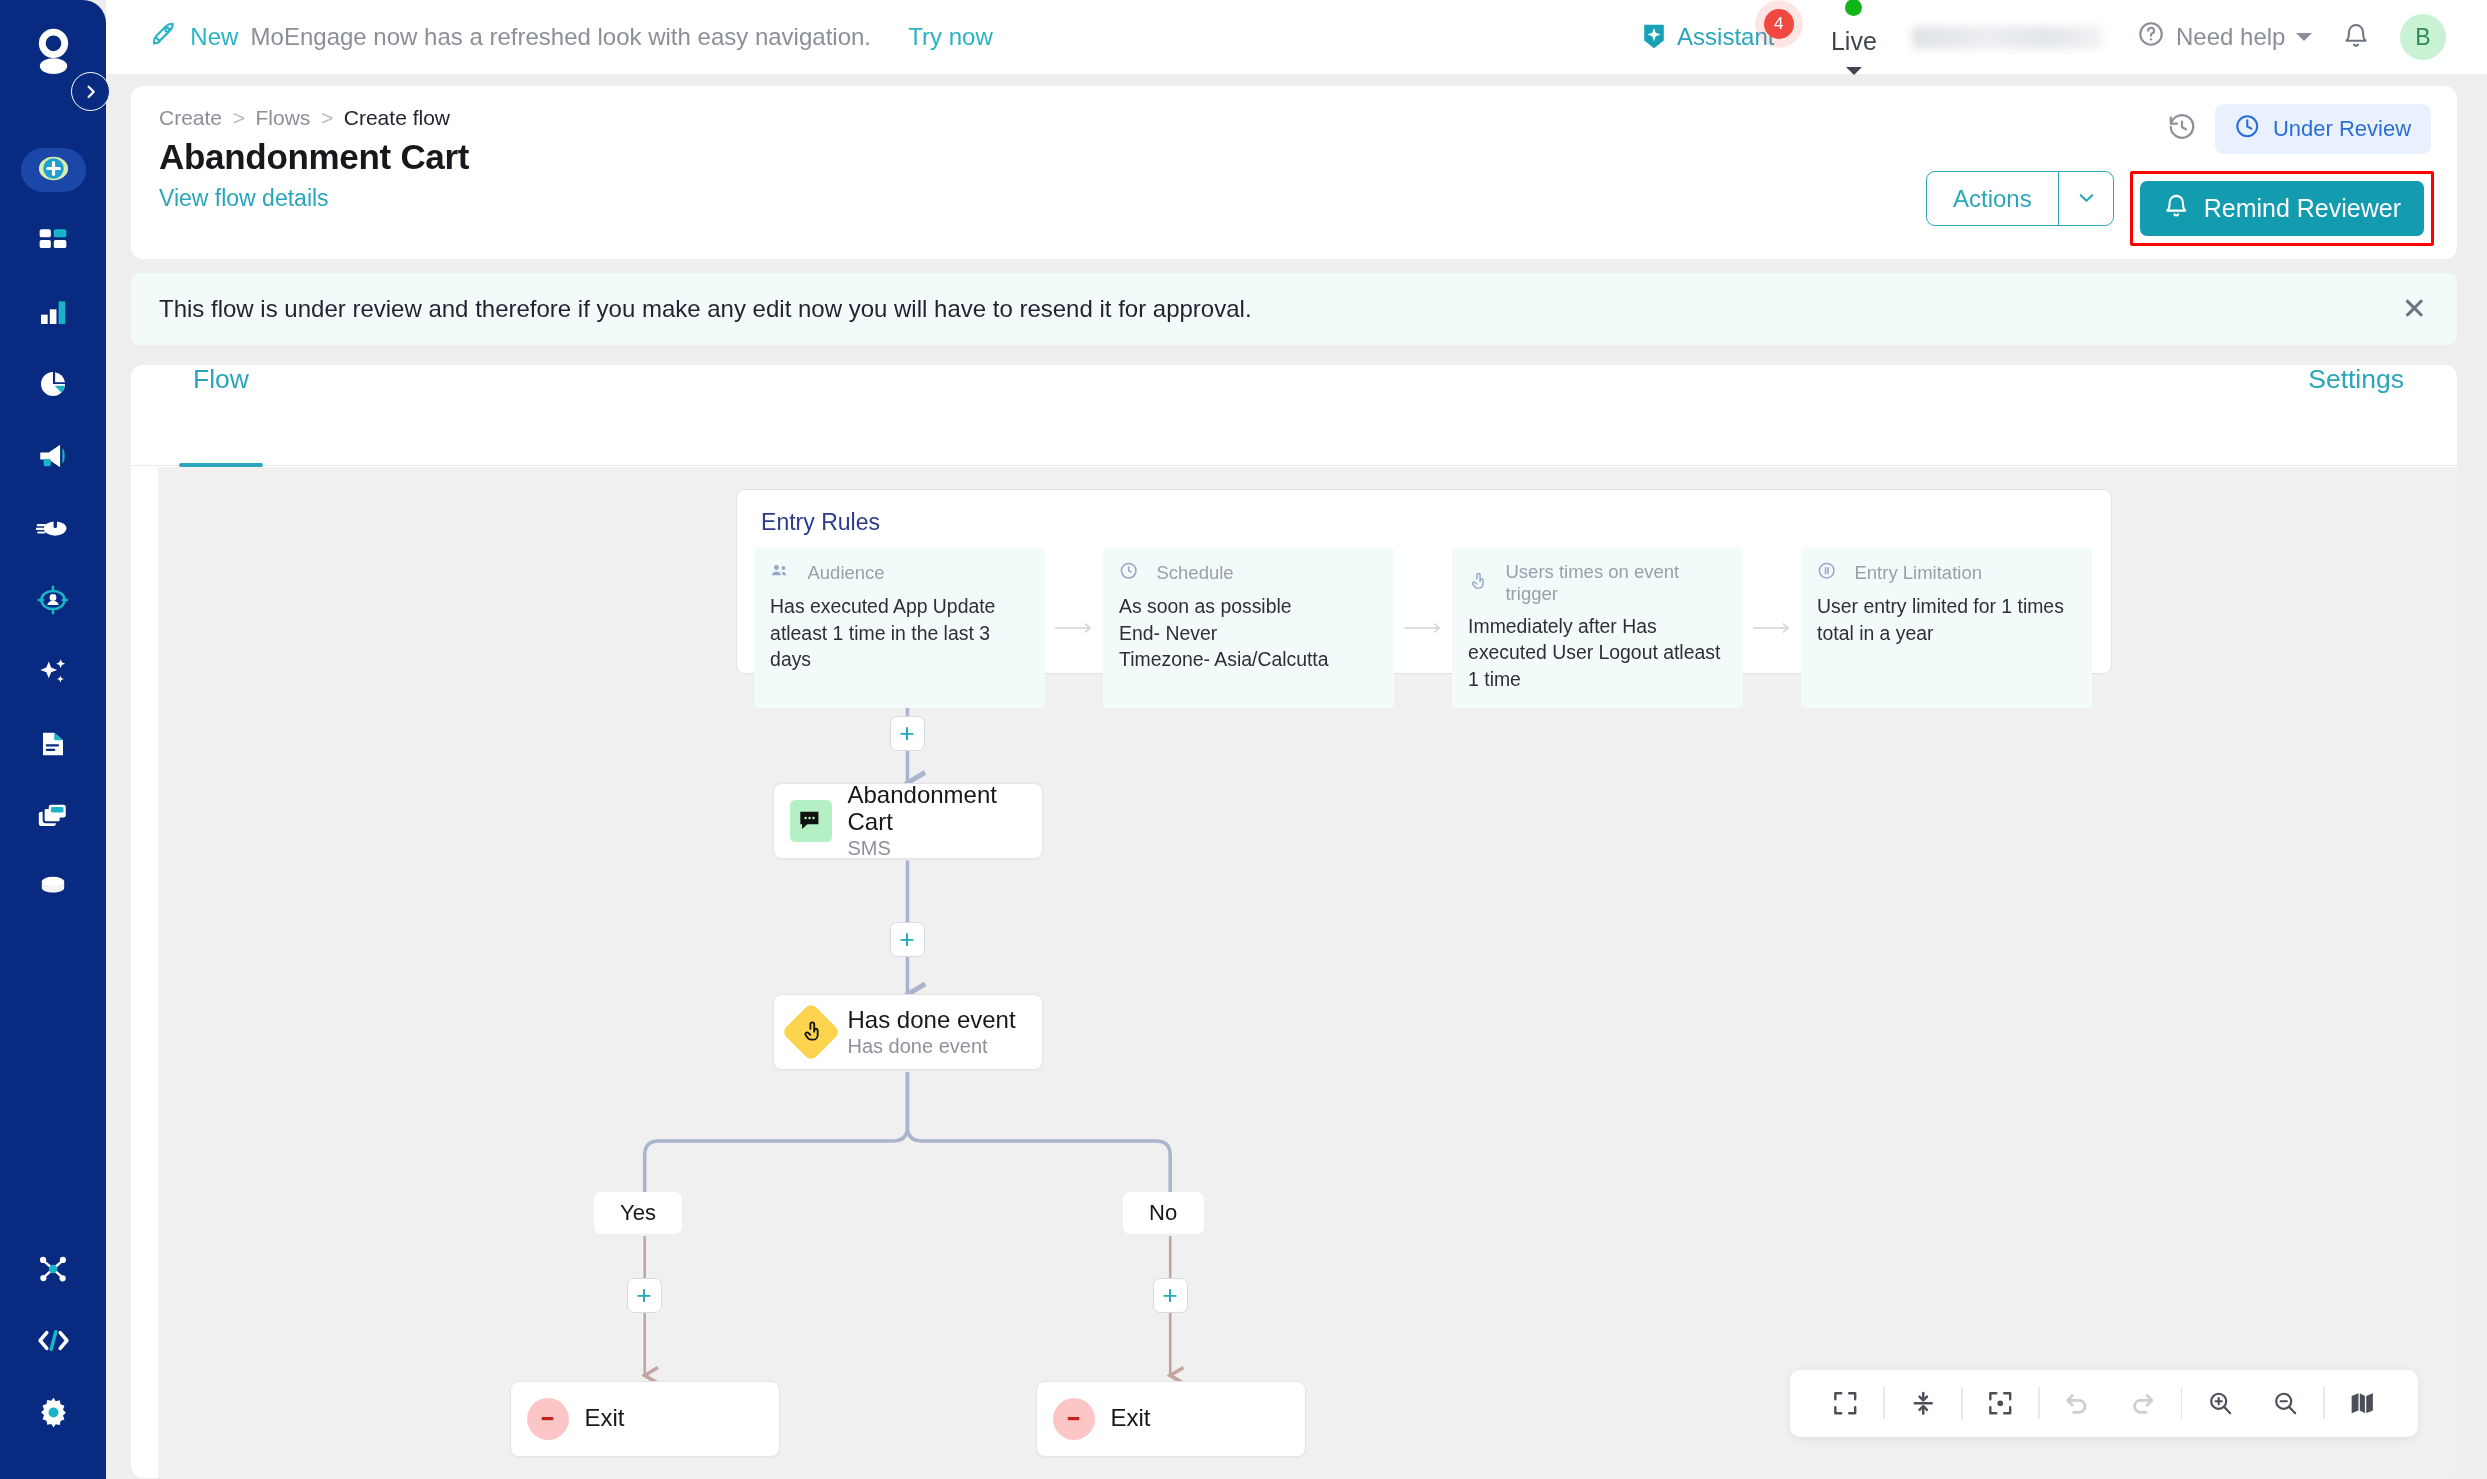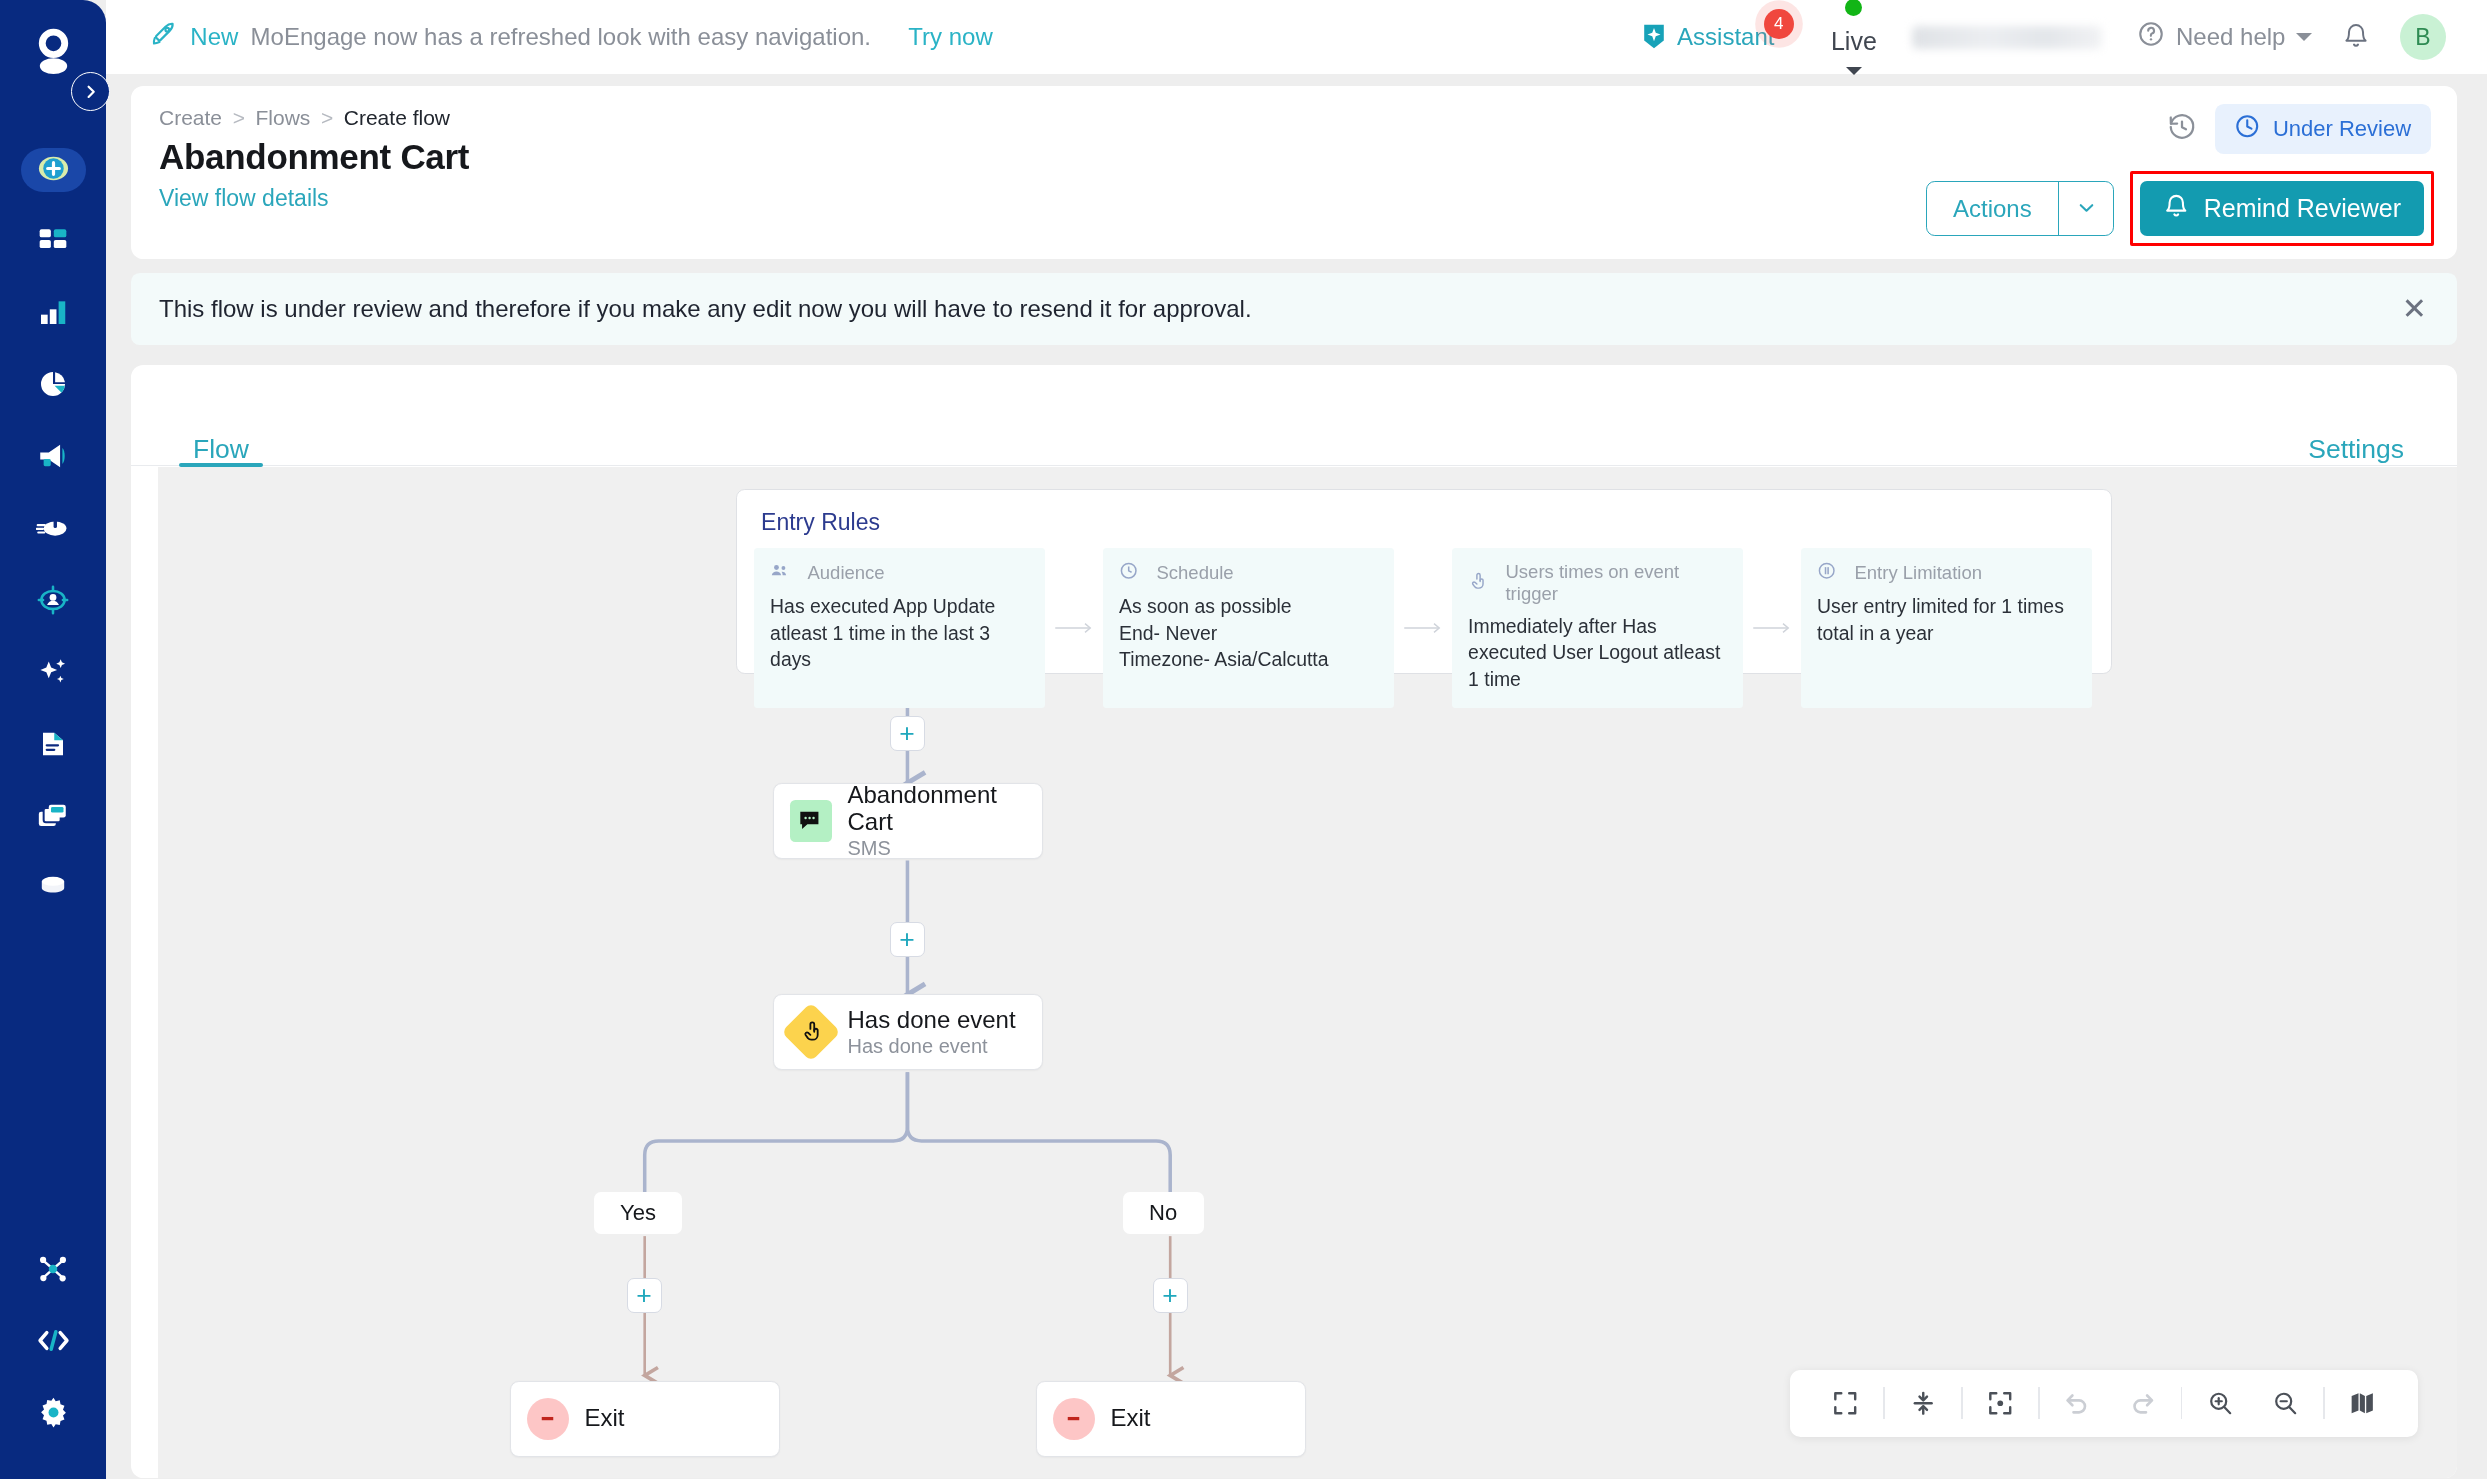--- a/index.html
+++ b/index.html
@@ -103,21 +103,21 @@
   .head-right-top {
     position: absolute; right: 26.5px; top: 17.6px; display: flex; align-items: center; gap: 17.6px;
   }
   .history-icon { color: #8b9099; cursor: pointer; }
   .status-pill {
     display: flex; align-items: center; gap: 12.3px;
     background: #e8f1fd; color: #2b6fd6; border-radius: 8.8px;
     padding: 8.8px 19.4px; font-size: 22px; cursor: pointer;
   }
   .head-right-bot { position: absolute; right: 23px; top: 85px; display: flex;
-    align-items: center; gap: 0; }
+    gap: 0; }
   .actions-group { display: flex; align-items: stretch; border: 1.8px solid #2aa6bb;
     border-radius: 8.8px; overflow: hidden; height: 55px; background: #fff; }
   .actions-main { padding: 0 26.5px; display: flex; align-items: center;
     color: #2aa6bb; font-size: 24px; cursor: pointer; }
   .actions-caret { width: 55px; border-left: 1.8px solid #2aa6bb; display: flex;
     align-items: center; justify-content: center; color: #2aa6bb; cursor: pointer; }
   .remind-highlight { border: 3.5px solid #ff0000; border-radius: 2px; padding: 7px;
     margin-left: 16px; }
   .remind-btn {
     background: #139bb0; color: #fff; border: none; border-radius: 7px;
@@ -136,21 +136,21 @@
     line-height: 1; }
 
   
   #content {
     margin: 19.4px 30px 0 25px; background: #fff; border-radius: 12.3px;
     height: 1113px; overflow: hidden; position: relative;
   }
   #tabs { height: 101px; display: flex; align-items: center; padding: 0 39px 0 48px;
     border-bottom: 1.8px solid #e9ebee; position: relative; }
   .tab { font-size: 26.5px; color: #2aa6bb; cursor: pointer; padding: 0 14px; height: 101px;
-    display: flex; align-items: flex-end; position: relative; }
+    display: flex; align-items: flex-start; position: relative; }
   .tab.active::after { content:""; position: absolute; left: 0; right: 0; bottom: -1.8px;
     height: 4.4px; background: #2aa6bb; border-radius: 2.6px; }
   .tab-right { margin-left: auto; }
 
   
   #canvas { position: absolute; left: 26.5px; right: 0; top: 102px; bottom: 0;
     background: #f0f0f0; overflow: hidden; }
 
   .entry-card {
     position: absolute; left: 578px; top: 22px; width: 1376px; height: 185px;

